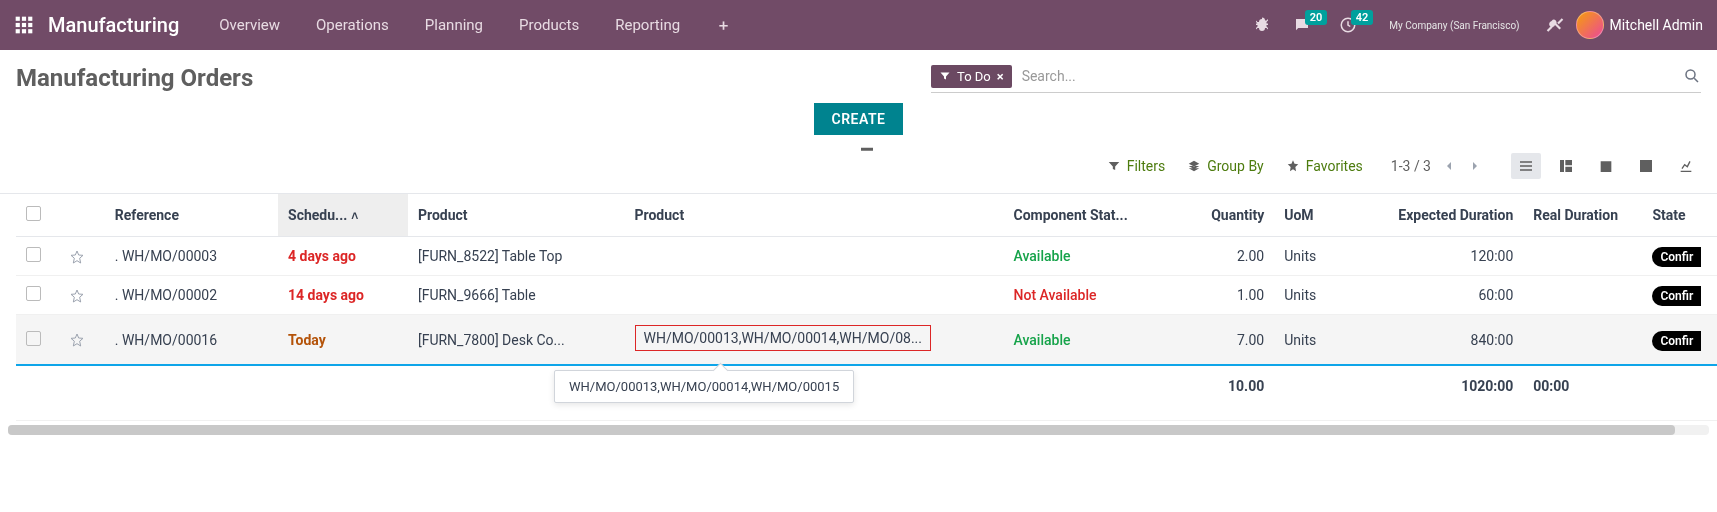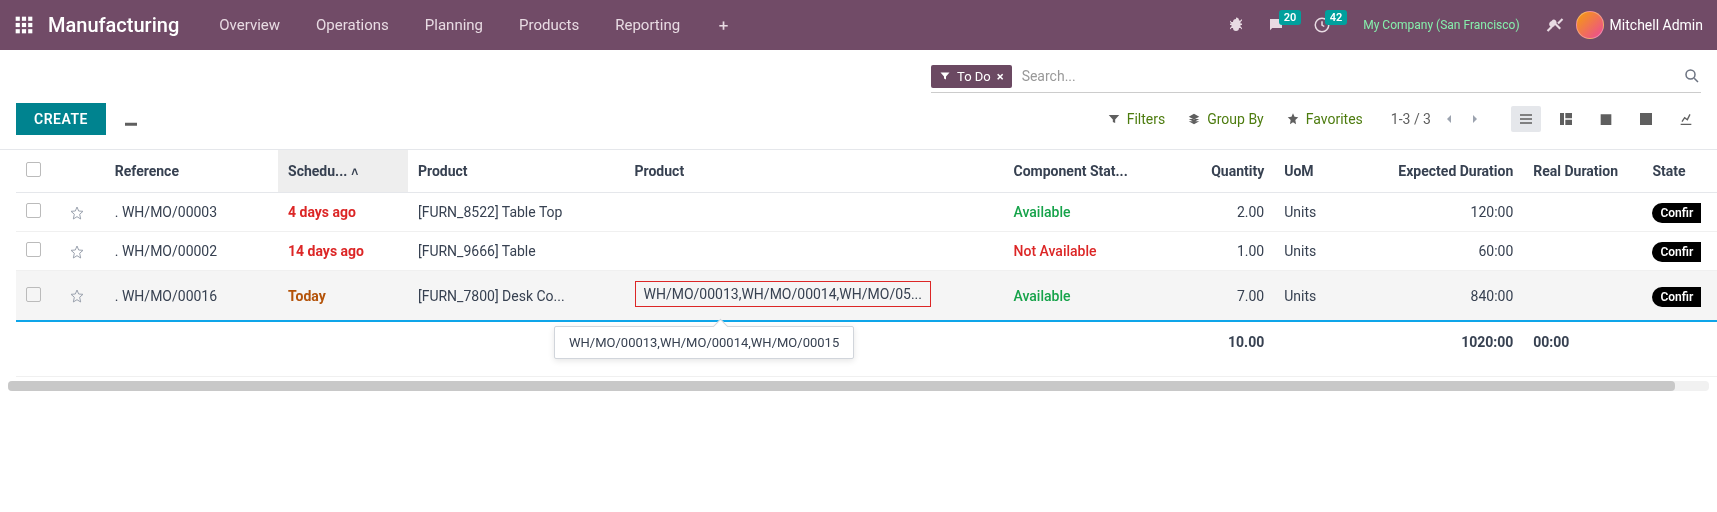--- a/index.html
+++ b/index.html
@@ -6,34 +6,34 @@
 body { background:#fff; color:#374151; overflow-x:auto; width:1717px; }
 
 .topbar { background:#714B67; color:#fff; height:50px; display:flex; align-items:center; padding:0 14px; gap:8px; }
 .topbar .apps-icon { width:20px; height:20px; fill:#fff; }
 .topbar .brand { font-size:20px; font-weight:500; margin-left:6px; margin-right:18px; }
 .topbar .nav-item { font-size:15px; color:#e8dbe3; padding:6px 14px; cursor:pointer; }
 .topbar .spacer { flex:1; }
 .topbar .tb-icon { width:18px; height:18px; fill:#e8dbe3; cursor:pointer; margin:0 4px; }
 .topbar .tb-btn { position:relative; display:flex; align-items:center; cursor:pointer; margin:16px 6px; }
 .topbar .badge { position:absolute; top:-6px; right:-12px; background:#00A09D; color:#fff; font-size:11px; font-weight:600; padding:1px 5px; border-radius:3px; }
-.topbar .company { font-size:12px; color:#86efac; margin:0 14px; cursor:pointer; }
+.topbar .company { font-size:10px; color:#e5e5e5; margin:0 14px; cursor:pointer; }
 .topbar .avatar { width:28px; height:28px; border-radius:50%; background:linear-gradient(135deg,#f59e0b,#ec4899); display:inline-block; margin-right:6px; border:1px solid rgba(255,255,255,.3);} 
 .topbar .user { font-size:14px; color:#fff; display:flex; align-items:center; cursor:pointer; }
 
 .control-row { display:flex; align-items:flex-start; padding:14px 16px 0; }
 .page-title { font-size:24px; color:#5f5f5f; }
 .search-wrap { margin-left:auto; display:flex; align-items:center; border-bottom:1px solid #ccc; padding-bottom:4px; width:770px; }
 .search-tag { background:#6b4962; color:#fff; font-size:13px; padding:4px 8px; border-radius:2px; display:flex; align-items:center; gap:6px; }
 .search-tag .tag-x { cursor:pointer; font-weight:600; }
 .search-input { border:none; outline:none; font-size:14px; padding:4px 10px; flex:1; }
 .search-input::placeholder { color:#999; }
 .search-mag { width:18px; height:18px; fill:#6b7280; cursor:pointer; }
 
-.toolbar-row { display:flex; align-items:center; padding:10px 16px 14px; border-bottom:1px solid #e5e7eb; }
+.toolbar-row { display:flex; align-items:center; padding:10px 16px 14px; border-bottom:1px solid #e5e7eb;flex-direction:column; }
 .create-btn { background:#00838F; color:#fff; border:none; font-size:14px; font-weight:600; padding:8px 18px; cursor:pointer; letter-spacing:.5px; }
 .import-icon { margin-left:16px; width:18px; height:18px; fill:#5f5f5f; cursor:pointer; }
 .tb-right { margin-left:auto; display:flex; align-items:center; gap:28px; }
 .tb-filter { display:flex; align-items:center; gap:6px; font-size:14px; color:#4d7c0f; cursor:pointer; }
 .tb-filter svg { width:14px; height:14px; fill:#5f5f5f; }
 .tb-filters-group { display:flex; gap:22px; }
 .pager { font-size:14px; color:#5f5f5f; display:flex; align-items:center; gap:10px; }
 .pager .chev { width:16px; height:16px; fill:#9ca3af; cursor:pointer; }
 .view-switcher { display:flex; gap:10px; }
 .view-btn { width:30px; height:26px; display:flex; align-items:center; justify-content:center; cursor:pointer; border-radius:2px; }
@@ -110,20 +110,21 @@
   <svg class="tb-icon" viewBox="0 0 24 24">
       <path d="M21 3l-6 6 2 2 6-6-2-2zM3 21l6-6-2-2-6 6 2 2zm4-14a4 4 0 105 5l6 6 2-2-6-6a4 4 0 00-5-5L7 7z"></path>
     </svg>
   <div class="user">
     <span class="avatar"></span>
     <span>Mitchell Admin</span>
   </div>
 </div>
 
 <div class="control-row">
+  <h1 class="page-title">Manufacturing Orders</h1>
   <div class="search-wrap">
     <span class="search-tag">
       <svg width="12" height="12" viewBox="0 0 24 24" fill="#fff">
           <path d="M3 5h18l-7 8v6l-4-2v-4L3 5z"></path>
         </svg>
       <span>To Do</span>
       <span class="tag-x">×</span>
     </span>
     <input class="search-input" placeholder="Search..." style="">
     <svg class="search-mag" viewBox="0 0 24 24">
@@ -264,21 +265,21 @@
     <td><span class="state-pill">Confir</span></td>
         </tr>
         <tr class="row-highlight">
     <td><span class="chk"></span></td>
     <td><svg class="star" viewBox="0 0 24 24">
               <path d="M12 3l2.5 6 6.5.5-5 4.3L17.5 21 12 17.5 6.5 21 8 13.8 3 9.5l6.5-.5L12 3z"></path>
             </svg></td>
     <td>. WH/MO/00016</td>
     <td class="sched-today">Today</td>
     <td>[FURN_7800] Desk Co...</td>
-    <td><span class="source-box">WH/MO/00013,WH/MO/00014,WH/MO/05...</span></td>
+    <td><span class="source-box">WH/MO/00013,WH/MO/00014,WH/MO/08...</span></td>
     <td class="comp-available">Available</td>
     <td class="num">7.00</td>
     <td>Units</td>
     <td class="num">840:00</td>
     <td></td>
     <td><span class="state-pill">Confir</span></td>
         </tr>
       </tbody>
   <tfoot>
     <tr class="footer-row">

